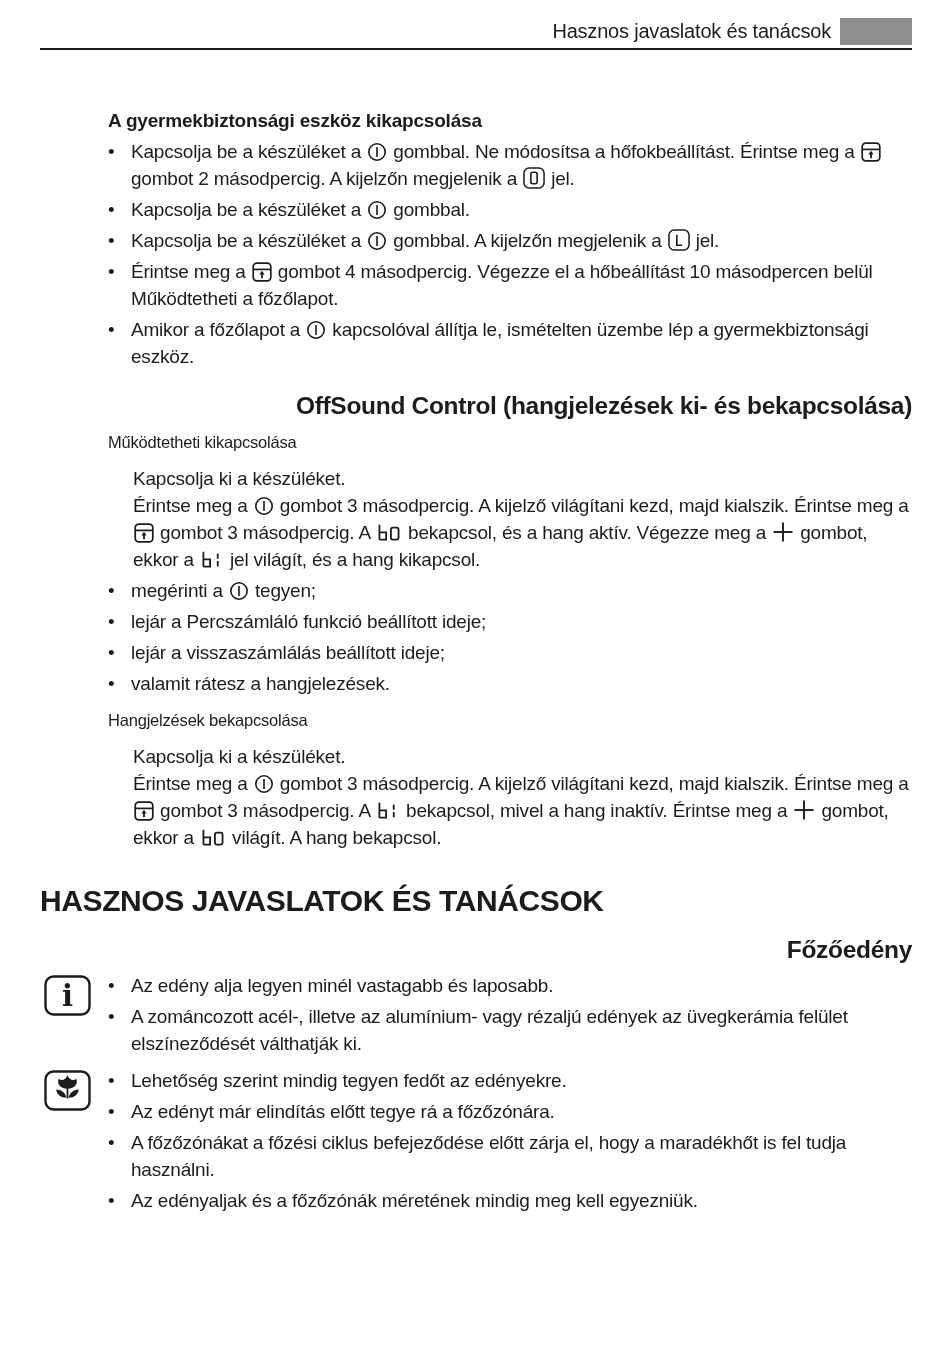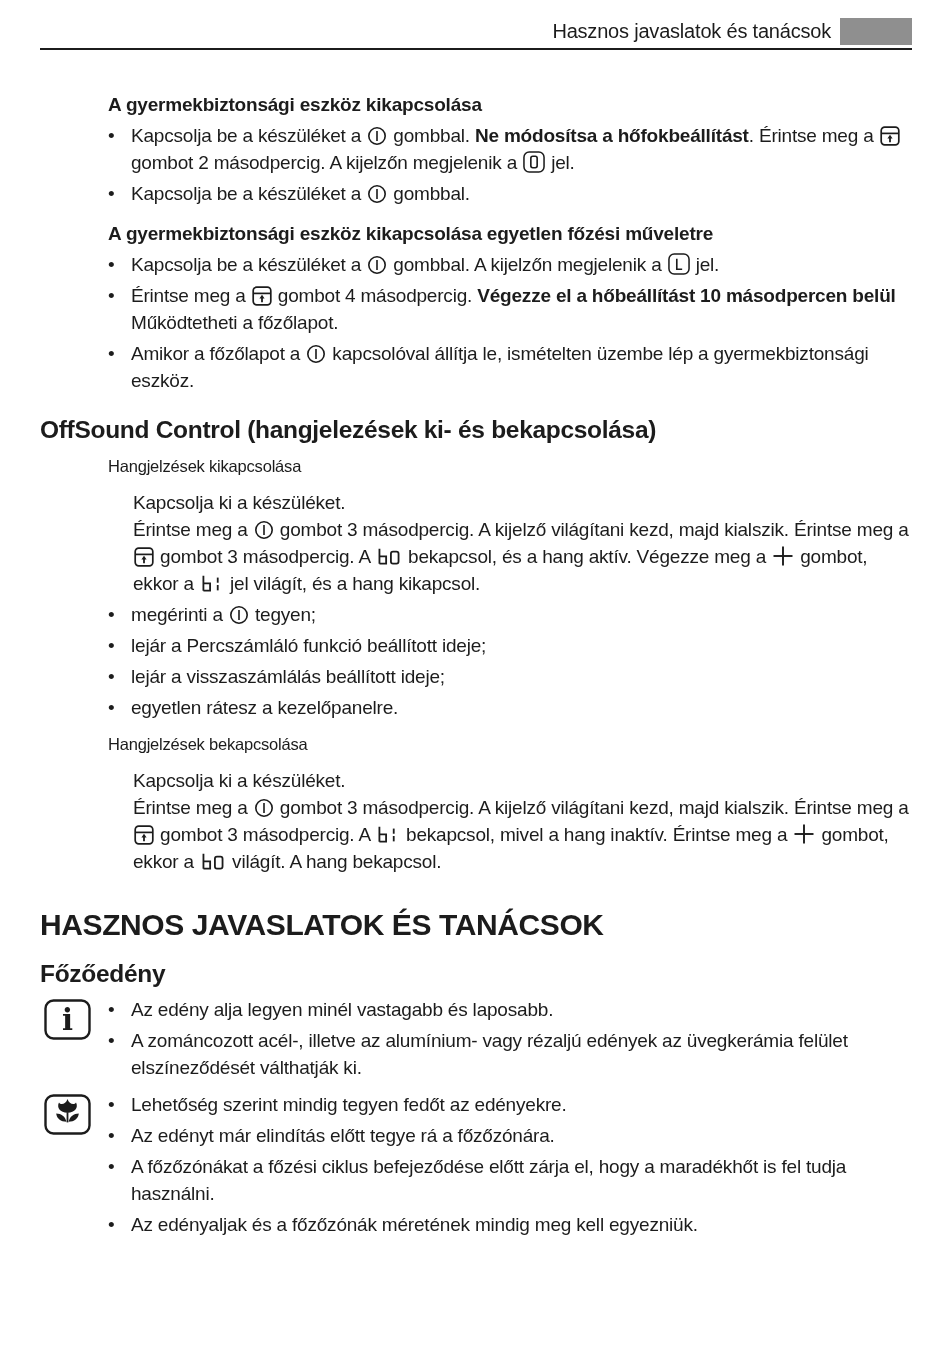--- a/index.html
+++ b/index.html
@@ -21,43 +21,44 @@
   .header {
     display: flex; justify-content: flex-end; align-items: center;
     gap: 9px;
     padding-top: 18px; padding-bottom: 3px;
     border-bottom: 2px solid #1c1c1c;
   }
   .header-title { font-size: 20px; }
   .page-box { width: 72px; height: 27px; }
 
   
-  .content { padding-top: 28px; }
+  .content { padding-top: 44px; }
   .h1 {
     font-size: 30px; font-weight: bold; letter-spacing: -0.4px;
     margin: 36px 0 12px 0;
   }
   .h2 {
     font-size: 24.5px; font-weight: bold; letter-spacing: -0.3px;
     margin: 22px 0 9px 0;
+    text-align: right;
   }
   .h3 {
     font-weight: bold;
     margin: 13px 0 4px 68px;
   }
   .sublabel {
     font-size: 16.5px;
     margin: 10px 0 9px 68px;
   }
   .para { margin: 0 0 0 93px; max-width: 805px; }
   .bullets { margin: 2px 0 2px 68px; }
   .bullet-row { display: flex; margin: 4px 0; max-width: 805px; }
   .bullet-row .dot { flex: 0 0 23px; }
   .bullet-text { flex: 1 1 auto; }
-  .bold { font-weight: bold; }
+  .bold { font-weight: normal; }
 
   
   .inline-icon { display: inline-block; vertical-align: -4px; line-height: 0; padding: 0 1px; }
   .inline-icon svg { display: inline-block; }
 
   
   .icon-block { position: relative; margin: 6px 0 10px 0; }
   .icon-block .margin-icon {
     position: absolute; left: 4px; top: 3px; line-height: 0;
   }
@@ -90,21 +91,20 @@
               </svg></span><span> jel.</span></div>
         </div>
         <div class="bullet-row">
           <span class="dot">•</span>
           <div class="bullet-text"><span>Kapcsolja be a készüléket a </span><span class="inline-icon"><svg width="20" height="20" viewBox="0 0 21 21">
                 <circle cx="10.5" cy="10.5" r="8.6" fill="none" stroke="#1c1c1c" stroke-width="1.7"></circle>
                 <line x1="10.5" y1="5.2" x2="10.5" y2="15.8" stroke="#1c1c1c" stroke-width="1.7"></line>
               </svg></span><span> gombbal.</span></div>
         </div>
       </div>
-      <div class="h3">A gyermekbiztonsági eszköz kikapcsolása egyetlen főzési műveletre</div>
       <div class="bullets">
         <div class="bullet-row">
           <span class="dot">•</span>
           <div class="bullet-text"><span>Kapcsolja be a készüléket a </span><span class="inline-icon"><svg width="20" height="20" viewBox="0 0 21 21">
                 <circle cx="10.5" cy="10.5" r="8.6" fill="none" stroke="#1c1c1c" stroke-width="1.7"></circle>
                 <line x1="10.5" y1="5.2" x2="10.5" y2="15.8" stroke="#1c1c1c" stroke-width="1.7"></line>
               </svg></span><span> gombbal. A kijelzőn megjelenik a </span><span class="inline-icon"><svg width="22" height="22" viewBox="0 0 23 23">
                 <rect x="1" y="1" width="21" height="21" rx="5.5" fill="none" stroke="#1c1c1c" stroke-width="1.6"></rect>
                 <path d="M9.2 6 L9.2 17 L14.8 17" fill="none" stroke="#1c1c1c" stroke-width="1.7"></path>
               </svg></span><span> jel.</span></div>
@@ -120,21 +120,21 @@
         </div>
         <div class="bullet-row">
           <span class="dot">•</span>
           <div class="bullet-text"><span>Amikor a főzőlapot a </span><span class="inline-icon"><svg width="20" height="20" viewBox="0 0 21 21">
                 <circle cx="10.5" cy="10.5" r="8.6" fill="none" stroke="#1c1c1c" stroke-width="1.7"></circle>
                 <line x1="10.5" y1="5.2" x2="10.5" y2="15.8" stroke="#1c1c1c" stroke-width="1.7"></line>
               </svg></span><span> kapcsolóval állítja le, ismételten üzembe lép a gyermekbiztonsági eszköz.</span></div>
         </div>
       </div>
       <div class="h2">OffSound Control (hangjelezések ki- és bekapcsolása)</div>
-      <div class="sublabel">Hangjelzések kikapcsolása</div>
+      <div class="sublabel">Működtetheti kikapcsolása</div>
       <div class="para"><span>Kapcsolja ki a készüléket.</span></div>
       <div class="para"><span>Érintse meg a </span><span class="inline-icon"><svg width="20" height="20" viewBox="0 0 21 21">
             <circle cx="10.5" cy="10.5" r="8.6" fill="none" stroke="#1c1c1c" stroke-width="1.7"></circle>
             <line x1="10.5" y1="5.2" x2="10.5" y2="15.8" stroke="#1c1c1c" stroke-width="1.7"></line>
           </svg></span><span> gombot 3 másodpercig. A kijelző világítani kezd, majd kialszik. Érintse meg a </span><span class="inline-icon"><svg width="20" height="20" viewBox="0 0 20 20">
             <rect x="1.2" y="1.2" width="17.6" height="17.6" rx="3.5" fill="none" stroke="#1c1c1c" stroke-width="1.7"></rect>
             <line x1="1.2" y1="7.4" x2="18.8" y2="7.4" stroke="#1c1c1c" stroke-width="1.7"></line>
             <line x1="10" y1="11.4" x2="10" y2="16.2" stroke="#1c1c1c" stroke-width="1.8"></line>
             <path d="M10 8.8 L12.6 12.6 L7.4 12.6 Z" fill="#1c1c1c"></path>
           </svg></span><span> gombot 3 másodpercig. A </span><span class="inline-icon"><svg width="26" height="21" viewBox="0 0 27 22">
@@ -159,21 +159,21 @@
         <div class="bullet-row">
           <span class="dot">•</span>
           <div class="bullet-text"><span>lejár a Percszámláló funkció beállított ideje;</span></div>
         </div>
         <div class="bullet-row">
           <span class="dot">•</span>
           <div class="bullet-text"><span>lejár a visszaszámlálás beállított ideje;</span></div>
         </div>
         <div class="bullet-row">
           <span class="dot">•</span>
-          <div class="bullet-text"><span>egyetlen rátesz a kezelőpanelre.</span></div>
+          <div class="bullet-text"><span>valamit rátesz a hangjelezések.</span></div>
         </div>
       </div>
       <div class="sublabel">Hangjelzések bekapcsolása</div>
       <div class="para"><span>Kapcsolja ki a készüléket.</span></div>
       <div class="para"><span>Érintse meg a </span><span class="inline-icon"><svg width="20" height="20" viewBox="0 0 21 21">
             <circle cx="10.5" cy="10.5" r="8.6" fill="none" stroke="#1c1c1c" stroke-width="1.7"></circle>
             <line x1="10.5" y1="5.2" x2="10.5" y2="15.8" stroke="#1c1c1c" stroke-width="1.7"></line>
           </svg></span><span> gombot 3 másodpercig. A kijelző világítani kezd, majd kialszik. Érintse meg a </span><span class="inline-icon"><svg width="20" height="20" viewBox="0 0 20 20">
             <rect x="1.2" y="1.2" width="17.6" height="17.6" rx="3.5" fill="none" stroke="#1c1c1c" stroke-width="1.7"></rect>
             <line x1="1.2" y1="7.4" x2="18.8" y2="7.4" stroke="#1c1c1c" stroke-width="1.7"></line>

